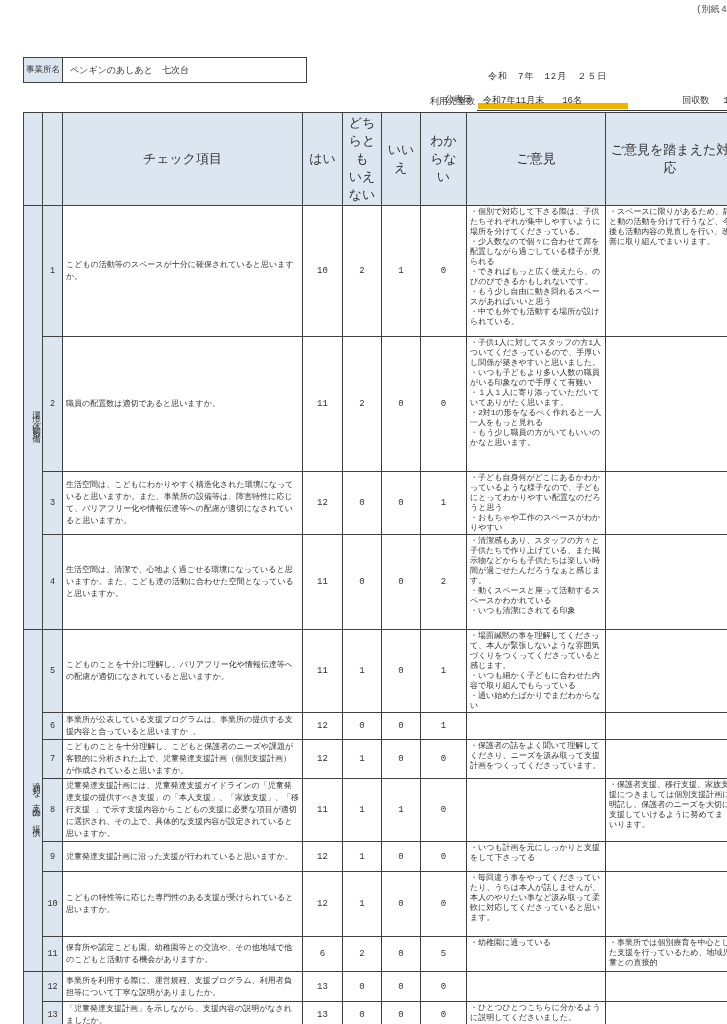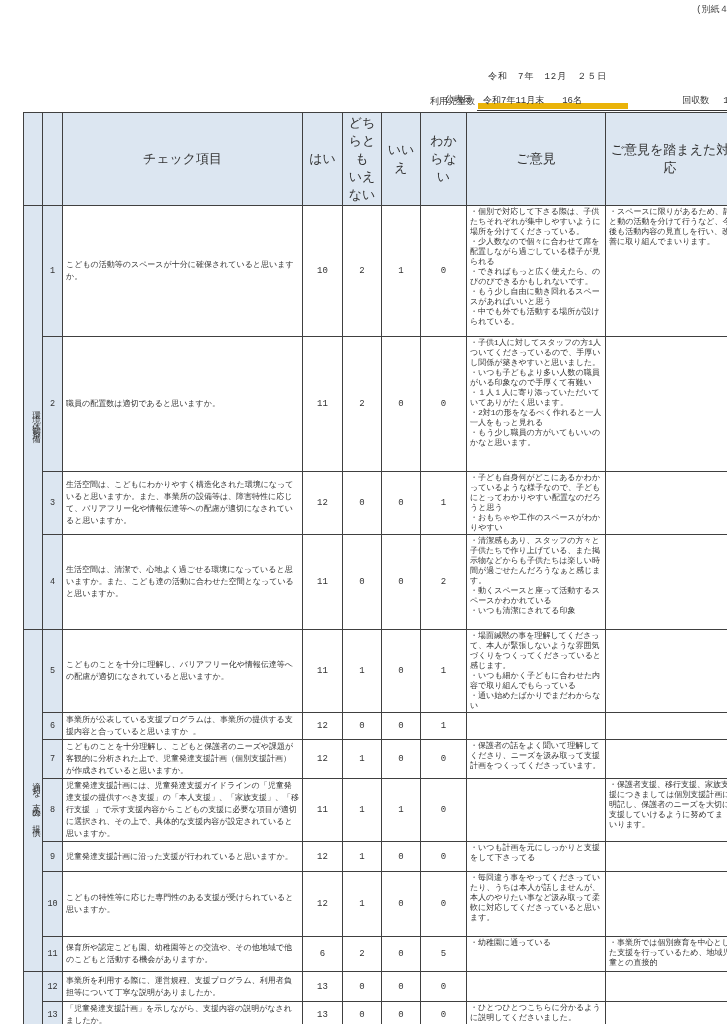--- a/index.html
+++ b/index.html
@@ -42,20 +42,24 @@
          font-size:8.5px;letter-spacing:4px;line-height:17px;}
 </style>
 </head>
 <body>
 
 <div class="page">
 
   <div class="corner">(別紙４)</div>
 
 
+  <div class="office">
+    <div class="office-label">事業所名</div>
+    <div class="office-value">ペンギンのあしあと　七次台</div>
+  </div>
 
   <div class="pubdate">
     <span class="lbl">公表日</span>
     <span class="val">令和　7年　12月　２５日</span>
   </div>
 
   <div class="usage">
     <span class="lbl">利用児童数</span>
     <span class="uline">
       <span>令和7年11月末　　16名</span>

